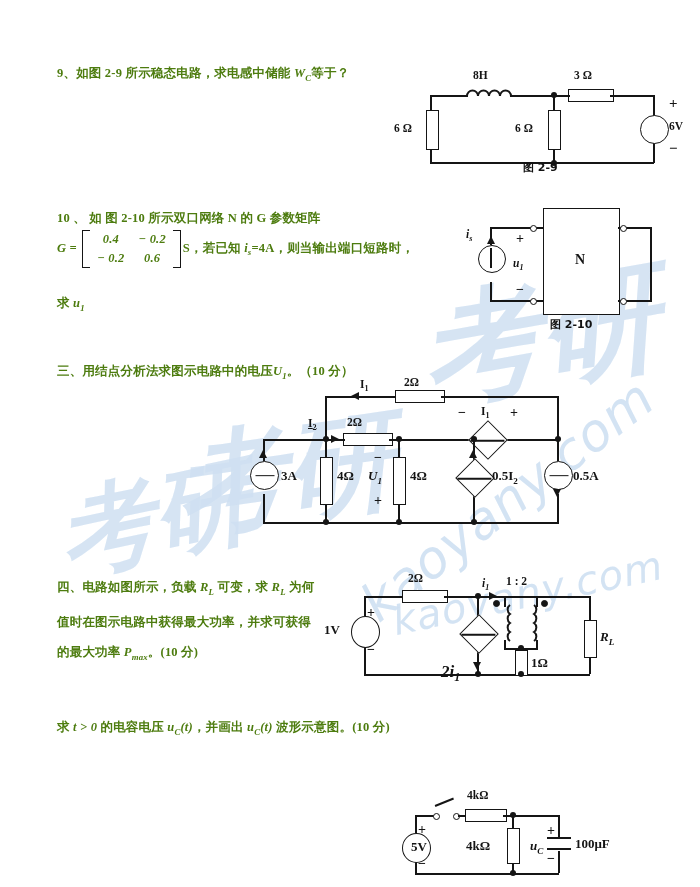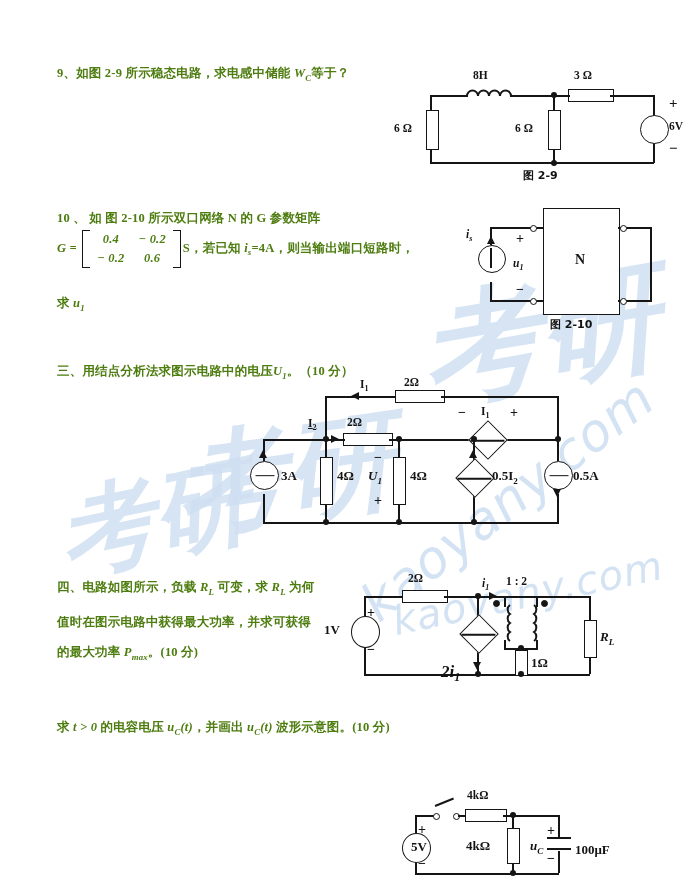--- a/index.html
+++ b/index.html
@@ -108,21 +108,21 @@
 
     <div class="w wv" style="left:235px;top:33px;height:68px;"></div>
     <div class="src" style="left:222px;top:53px;width:27px;height:27px;"></div>
     <div class="lbl" style="left:55px;top:7px;">8H</div>
     <div class="lbl" style="left:156px;top:7px;">3 Ω</div>
     <div class="lbl" style="left:-24px;top:60px;">6 Ω</div>
     <div class="lbl" style="left:97px;top:60px;">6 Ω</div>
     <div class="lbl" style="left:251px;top:58px;">6V</div>
     <div class="lbl" style="left:251px;top:33px;font-size:15px;">+</div>
     <div class="lbl" style="left:251px;top:78px;font-size:15px;">−</div>
-    <div class="cap" style="left:105px;top:106px;">
+    <div class="cap" style="left:105px;top:98px;">
       <span>图</span>
       <span>2-9</span>
     </div>
   </div>
 
   <div class="qtext" style="left:57px;top:203px;width:330px;">
     <span>10 、 如 图  2-10  所示双口网络  N  的  G  参数矩阵</span>
   </div>
 
   <div class="qtext" style="left:57px;top:230px;width:360px;line-height:20px;">
@@ -382,16 +382,16 @@
     <div class="lbl" style="left:72px;top:3px;">4kΩ</div>
     <div class="lbl" style="left:-20px;top:53px;font-size:13px;margin-left:36px;">5V</div>
     <div class="lbl" style="left:23px;top:36px;font-size:14px;">+</div>
     <div class="lbl" style="left:23px;top:70px;font-size:14px;">−</div>
     <div class="lbl" style="left:71px;top:52px;font-size:13px;">4kΩ</div>
     <div class="lbl it" style="left:135px;top:52px;font-size:13px;">
       <span>u</span><sub>C</sub>
     </div>
     <div class="lbl" style="left:152px;top:37px;font-size:14px;">+</div>
     <div class="lbl" style="left:152px;top:65px;font-size:14px;">−</div>
-    <div class="lbl" style="left:180px;top:56px;font-size:13px;">100μF</div>
+    <div class="lbl" style="left:180px;top:50px;font-size:13px;">100μF</div>
   </div>
 
 </div>
 
 </body></html>

